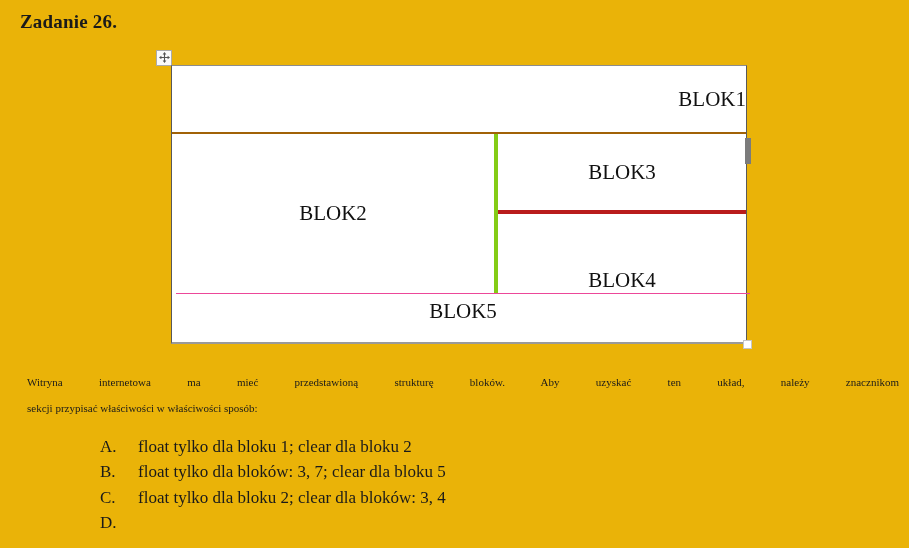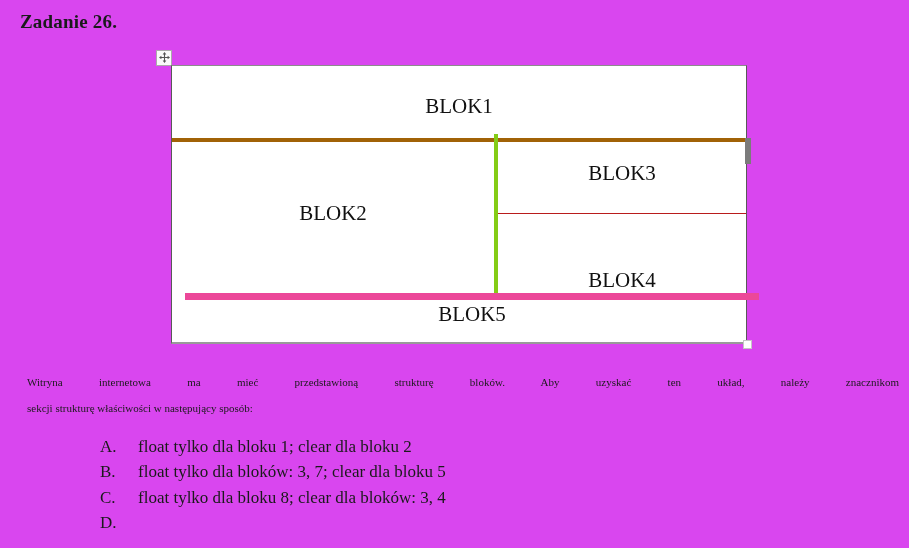--- a/index.html
+++ b/index.html
@@ -1,21 +1,21 @@
 <!DOCTYPE html>
 <html><head>
 <meta charset="utf-8">
 <style>
   * { margin: 0; padding: 0; box-sizing: border-box; }
   html, body { background: #ffffff; }
   .page {
     position: relative;
     width: 909px;
     height: 548px;
-    background: #d946ef;
+    background: #eab308;
     font-family: "Liberation Serif", serif;
     color: #1a1a1a;
     overflow: hidden;
   }
   .title {
     position: absolute;
     left: 20px;
     top: 11px;
     font-size: 19px;
     font-weight: bold;
@@ -34,25 +34,25 @@
     background: #ffffff;
   }
   .cell {
     position: absolute;
     display: flex;
     align-items: center;
     justify-content: center;
     font-size: 21px;
     color: #111111;
   }
-  .cell-blok1 { left: 0; top: 8px;    width: 574px; height: 68px;  border-bottom: 4px solid #a16207; }
+  .cell-blok1 { left: 0; top: 0;    width: 574px; height: 68px;  border-bottom: 2px solid #a16207; justify-content: flex-end; }
   .cell-blok2 { left: 0; top: 68px; width: 326px; height: 159px; border-right: 4px solid #84cc16; }
-  .cell-blok3 { left: 326px; top: 68px;  width: 248px; height: 80px; border-bottom: 1px solid #b91c1c; text-align: right; }
+  .cell-blok3 { left: 326px; top: 68px;  width: 248px; height: 80px; border-bottom: 4px solid #b91c1c; text-align: right; }
   .cell-blok4 { left: 326px; top: 148px; width: 248px; height: 79px; align-items: flex-end; }
-  .cell-blok5 { left: 13px; top: 227px; width: 574px; height: 36px; border-top: 7px solid #ec4899; }
+  .cell-blok5 { left: 4px; top: 227px; width: 574px; height: 36px; border-top: 1px solid #ec4899; }
 
   .move-handle {
     position: absolute;
     left: 156px;
     top: 50px;
     width: 16px;
     height: 16px;
     border: 1px solid #ababab;
     background: #fafafa;
     display: flex;
@@ -136,34 +136,34 @@
       <span>BLOK5</span>
     </div>
   </div>
 
   <div class="drag-bar"></div>
 
   <div class="resize-sq"></div>
 
   <div class="question">
     <div class="q-line-1">Witryna internetowa ma mieć przedstawioną strukturę bloków. Aby uzyskać ten układ, należy znacznikom</div>
-    <div class="q-line-2">sekcji strukturę właściwości w następujący sposób:</div>
+    <div class="q-line-2">sekcji przypisać właściwości w właściwości sposób:</div>
   </div>
 
   <div class="options">
     <div class="opt">
       <span class="opt-letter">A.</span>
       <span class="opt-text">float tylko dla bloku 1; clear dla bloku 2</span>
     </div>
     <div class="opt">
       <span class="opt-letter">B.</span>
       <span class="opt-text">float tylko dla bloków: 3, 7; clear dla bloku 5</span>
     </div>
     <div class="opt">
       <span class="opt-letter">C.</span>
-      <span class="opt-text">float tylko dla bloku 8; clear dla bloków: 3, 4</span>
+      <span class="opt-text">float tylko dla bloku 2; clear dla bloków: 3, 4</span>
     </div>
     <div class="opt">
       <span class="opt-letter">D.</span>
     </div>
   </div>
 
 </div>
 
 </body></html>

